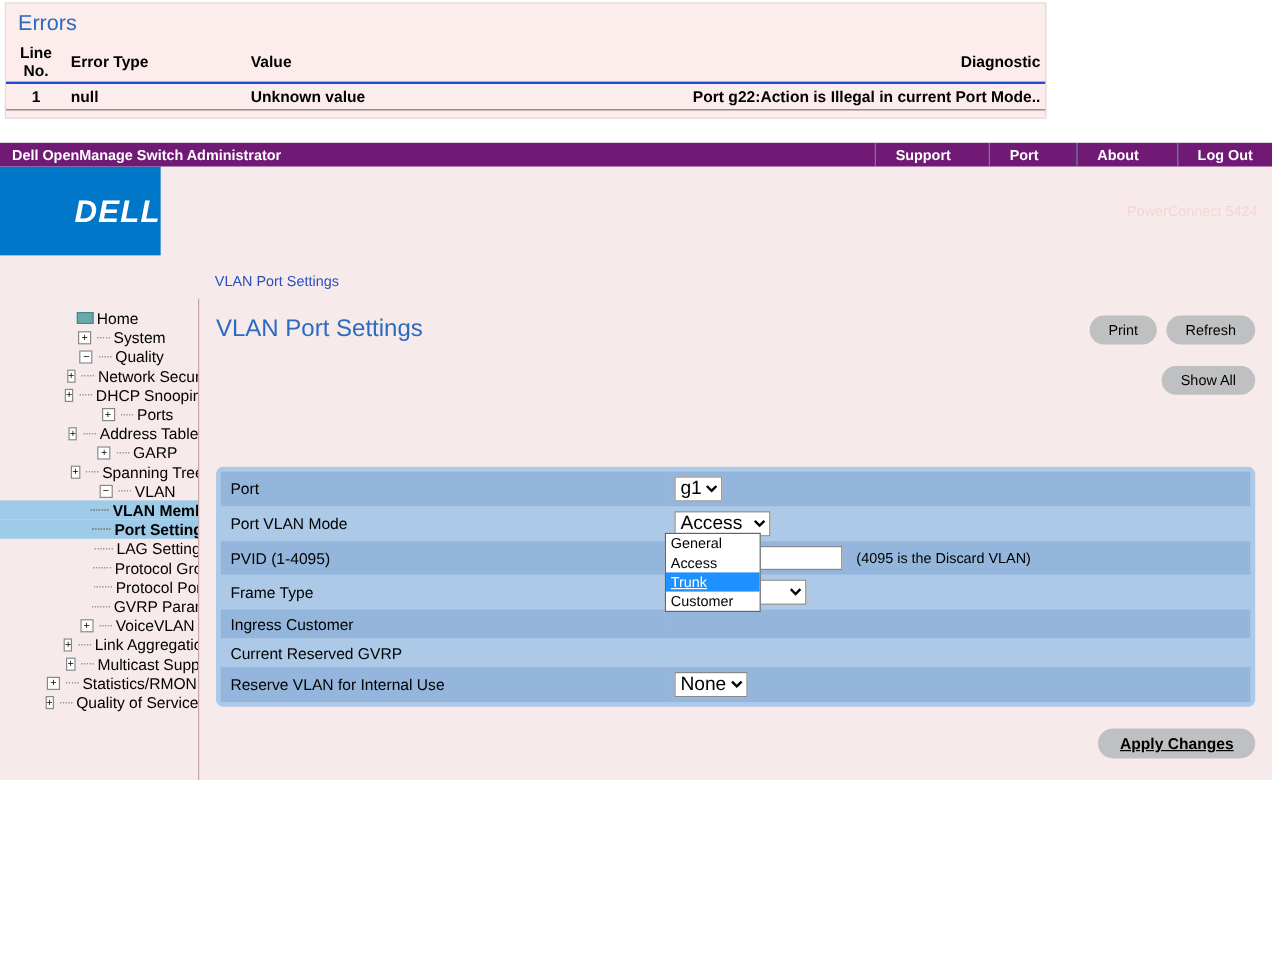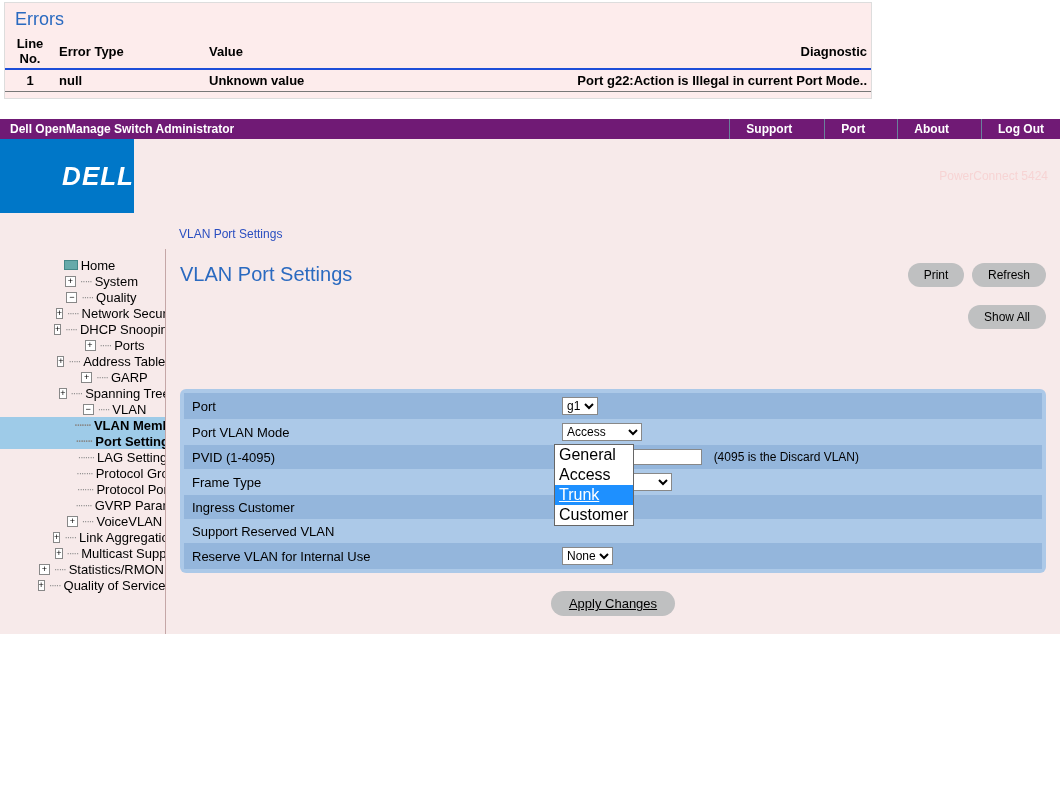--- a/index.html
+++ b/index.html
@@ -54,29 +54,29 @@
 .btn-round { display: inline-block; background: #bfc0c1; border-radius: 14px; padding: 5px 16px; font-size: 12px; cursor: pointer; margin-left: 4px; }
 .btn-showall { float: right; margin-top: 18px; }
 
 
 .form-wrap { background: #acc9e8; border-radius: 6px; padding: 4px; margin-top: 50px; position: relative; }
 .form-table { width: 100%; border-collapse: collapse; }
 .form-table tr { background: #94b6dc; }
 .form-table tr:nth-child(even) { background: #acc9e8; }
 .form-table td { padding: 4px 8px; font-size: 13px; vertical-align: middle; height: 24px; }
 .form-table td.label { width: 370px; }
-.form-table select, .form-table input[type=text] { font-size: 12px; border: 1px solid #888; background: #fff; }
+.form-table select, .form-table input[type=text] { font-size: 16px; border: 1px solid #888; background: #fff; }
 .note { font-size: 12px; padding-left: 8px; }
 
 
-.dropdown-open { position: absolute; top: 55px; left: 374px; width: 80px; background: #fff; border: 1px solid #666; z-index: 10; font-size: 16px; }
+.dropdown-open { position: absolute; top: 55px; left: 374px; width: 80px; background: #fff; border: 1px solid #666; z-index: 10; font-size: 12px; }
 .dropdown-open div { padding: 1px 4px; cursor: pointer; }
 .dropdown-open .hl { background: #1e90ff; color: #fff; text-decoration: underline; }
 
-.apply-wrap { text-align: center; padding: 18px 0; }
+.apply-wrap { text-align: right; padding: 18px 0; font-weight: bold; }
 .apply-btn { display: inline-block; background: #bfc0c1; border-radius: 14px; padding: 5px 18px; font-size: 13px; text-decoration: underline; cursor: pointer; }
 </style>
 </head>
 <body>
 
 <div class="errors-panel">
   <div class="errors-title">Errors</div>
   <table class="errors-table">
     <thead>
       <tr>
@@ -254,21 +254,21 @@
           </tr>
           <tr>
             <td class="label">Frame Type</td>
             <td><select style="width:110px"><option></option></select></td>
           </tr>
           <tr>
             <td class="label">Ingress Customer</td>
             <td></td>
           </tr>
           <tr>
-            <td class="label">Support Reserved VLAN</td>
+            <td class="label">Current Reserved GVRP</td>
             <td></td>
           </tr>
           <tr>
             <td class="label">Reserve VLAN for Internal Use</td>
             <td><select><option>None</option></select></td>
           </tr>
         </tbody>
           </table>
 
         <div class="dropdown-open">

